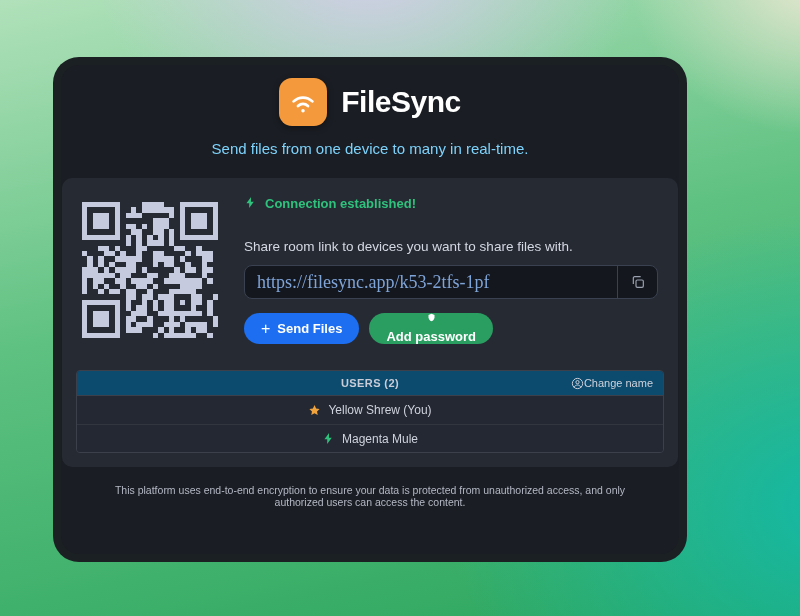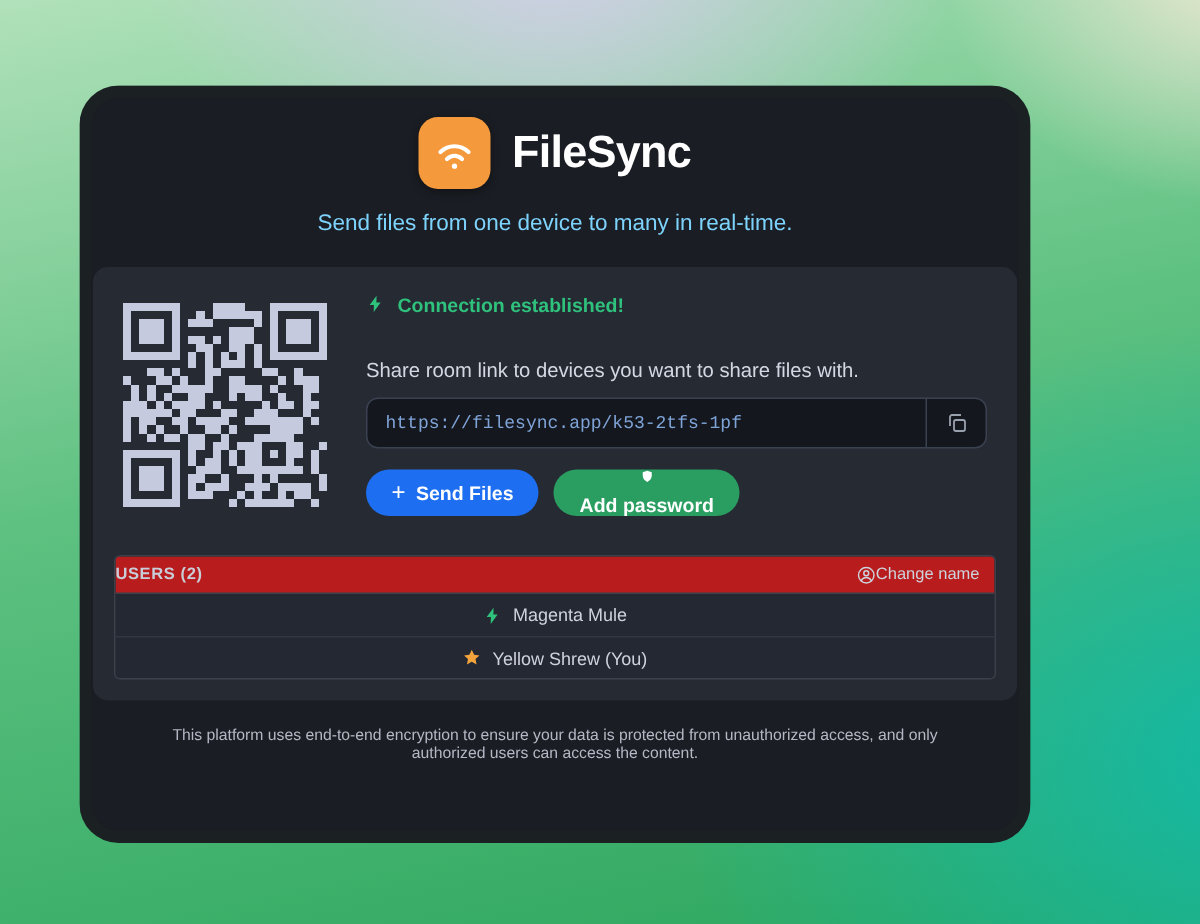--- a/index.html
+++ b/index.html
@@ -39,42 +39,42 @@
   .conn{ flex:1; min-width:0; }
   .status{ display:flex; align-items:flex-start; gap:8px; font-size:13px; font-weight:bold; color:var(--status-green,#2fc27d); }
   .status svg{ width:13px; height:13px; }
   .hint{ margin-top:28px; font-size:13.5px; color:#d4d8e2; }
   .linkgroup{
     margin-top:11px; height:34px; display:flex; align-items:stretch;
     background:#14171e; border:1px solid #3a4150; border-radius:8px; overflow:hidden;
   }
   .linkgroup input{
     flex:1; background:transparent; border:none; outline:none;
-    font-family:Liberation Mono, monospace; font-size:12px; color:var(--link-blue,#7fa4d8);
+    font-family:Liberation Serif, serif; font-size:18px; color:var(--link-blue,#7fa4d8);
     padding:0 12px;
   }
   .copy-btn{
     width:40px; border:none; border-left:1px solid #3a4150; background:transparent;
     color:#9aa1ae; display:flex; align-items:center; justify-content:center; cursor:pointer;
   }
   .copy-btn svg{ width:16px; height:16px; }
   .btnrow{ margin-top:14px; display:flex; gap:10px; }
   .pill{
     height:31px; border:none; border-radius:16px; padding:0 17px;
     display:inline-flex; align-items:center; gap:7px;
     font-family:"Liberation Sans", sans-serif; font-size:13px; font-weight:bold; color:#fff; cursor:pointer;
   }
   .pill.blue{ background:var(--blue,#1d6ef0); }
   .pill.green{ background:var(--green,#2a9e61);flex-direction:column; }
   .pill .plus{ font-size:16px; font-weight:normal; line-height:0; }
   .pill svg{ width:13px; height:13px; }
   .table{ margin-top:12px; border:1px solid #3b404b; border-radius:4px; overflow:hidden; }
   .thead{
-    position:relative; height:25px; background:#b91c1c; border-bottom:1px solid #3b404b;
-    display:flex; align-items:center; justify-content:flex-start;
+    position:relative; height:25px; background:#0c4a6e; border-bottom:1px solid #3b404b;
+    display:flex; align-items:center; justify-content:center;
     font-size:11px; font-weight:bold; letter-spacing:.4px; color:#c9cdd8;
   }
   .taction{
     position:absolute; right:10px; top:0; height:100%;
     display:flex; align-items:center; gap:0;
     background:none; border:none; font-family:"Liberation Sans", sans-serif;
     font-size:11px; color:#ced2dc; cursor:pointer;
   }
   .taction svg{ width:13px; height:13px; }
   .trow{
@@ -472,31 +472,31 @@
         <button class="taction">
           <svg viewBox="0 0 24 24" fill="none" stroke="currentColor" stroke-width="1.8">
             <circle cx="12" cy="12" r="9.5"></circle>
             <circle cx="12" cy="9.5" r="3"></circle>
             <path d="M5.8 18.7c1.3-2.8 4.1-3.9 6.2-3.9s4.9 1.1 6.2 3.9" stroke-linecap="round"></path>
           </svg>
           <span>Change name</span>
         </button>
       </div>
       <div class="trow">
+        <svg viewBox="0 0 24 24" style="color:var(--star-orange,#f2a33c)" fill="currentColor">
+          <path d="M12 2l2.95 6.3 6.55.8-4.85 4.55 1.3 6.55L12 17l-5.95 3.2 1.3-6.55L2.5 9.1l6.55-.8z"></path>
+        </svg>
+        <span>Yellow Shrew (You)</span>
+      </div>
+      <div class="trow">
         <svg viewBox="0 0 24 24" style="color:var(--bolt-green,#2fc27d)" fill="currentColor">
           <path d="M13 2L4.5 13.5h5.2L9.5 22 18 10.5h-5.2z"></path>
         </svg>
         <span>Magenta Mule</span>
       </div>
-      <div class="trow">
-        <svg viewBox="0 0 24 24" style="color:var(--star-orange,#f2a33c)" fill="currentColor">
-          <path d="M12 2l2.95 6.3 6.55.8-4.85 4.55 1.3 6.55L12 17l-5.95 3.2 1.3-6.55L2.5 9.1l6.55-.8z"></path>
-        </svg>
-        <span>Yellow Shrew (You)</span>
-      </div>
     </div>
 
 
   </div>
 
   <p class="footer">This platform uses end-to-end encryption to ensure your data is protected from unauthorized access, and only authorized users can access the content.</p>
 
 </div>
 
 </body></html>

